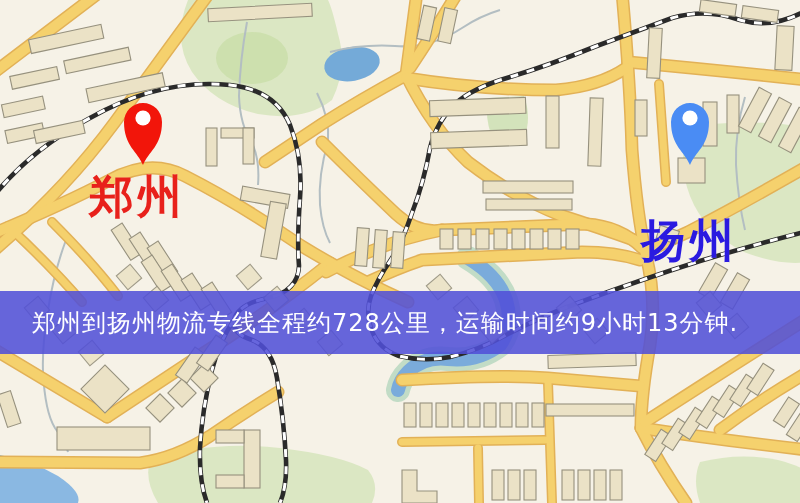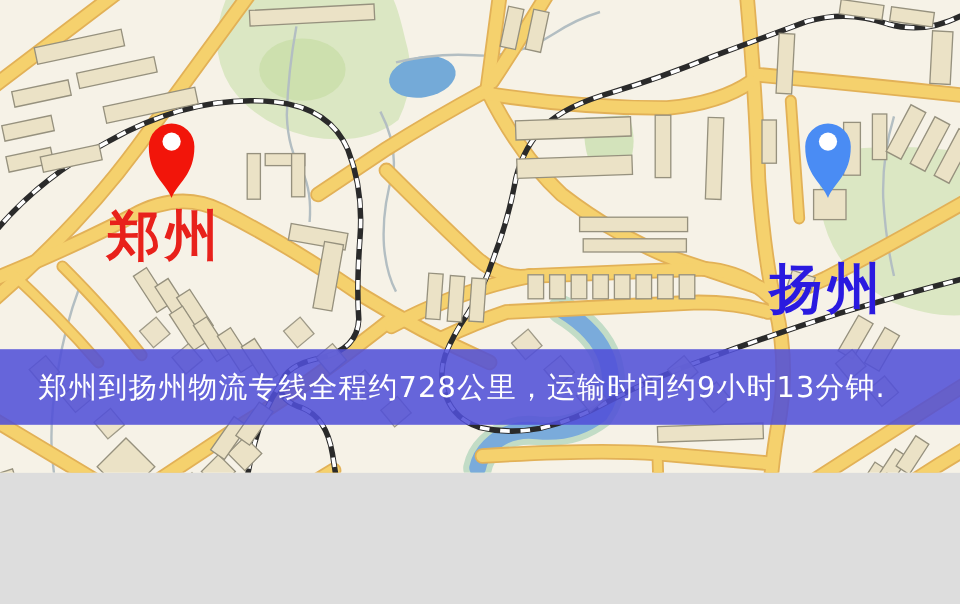--- a/index.html
+++ b/index.html
@@ -1,16 +1,16 @@
 <!DOCTYPE html>
 <html><head>
 <meta charset="utf-8">
 <style>
   html,body{margin:0;padding:0;background:#ddd;}
-  .stage{position:relative;width:800px;height:394px;overflow:hidden;
+  .stage{position:relative;width:800px;height:503px;overflow:hidden;
          font-family:"DejaVu Sans","Liberation Sans",sans-serif;background:#f6f2e7;}
   .map-svg{position:absolute;left:0;top:0;width:800px;height:503px;display:block;}
   
   .rC path,.rC use{stroke:#e2b157;fill:none;stroke-linecap:round;}
   .rF path,.rF use{stroke:#f5d16d;fill:none;stroke-linecap:round;}
   .rwB{stroke:#2a2a2a;fill:none;stroke-width:4.6;stroke-linecap:butt;}
   .rwW{stroke:#ffffff;fill:none;stroke-width:3;stroke-dasharray:8 9;}
   .bld{fill:#ebe2c6;stroke:#96917e;stroke-width:1.1;}
   .stream{stroke:#b3bec2;stroke-width:2;fill:none;}
   .city-label{position:absolute;font-family:"DejaVu Serif","Liberation Serif",serif;

